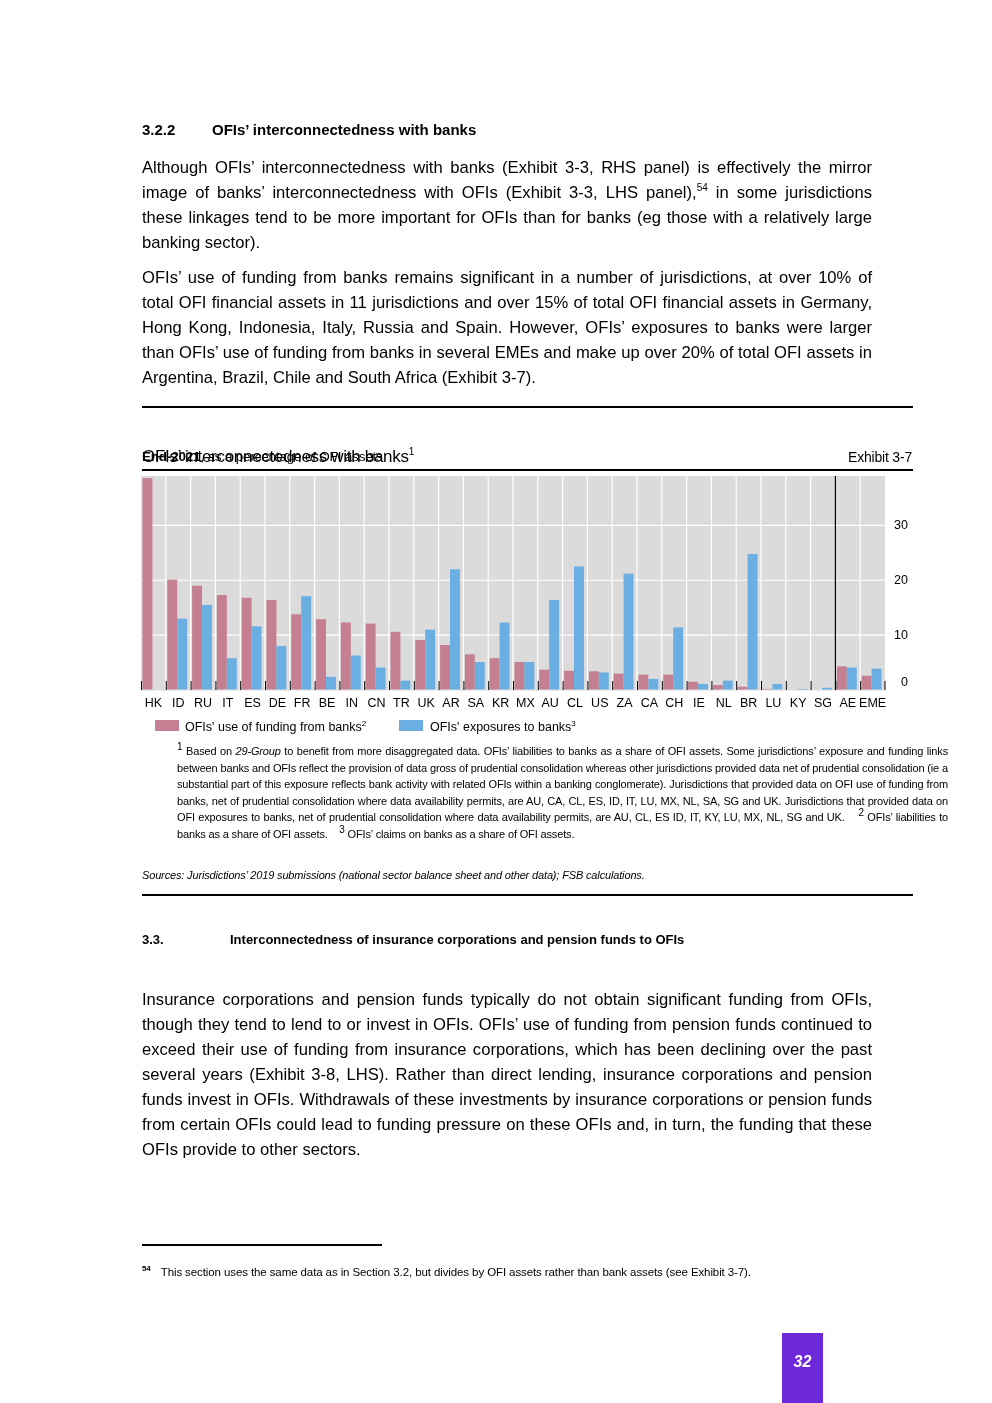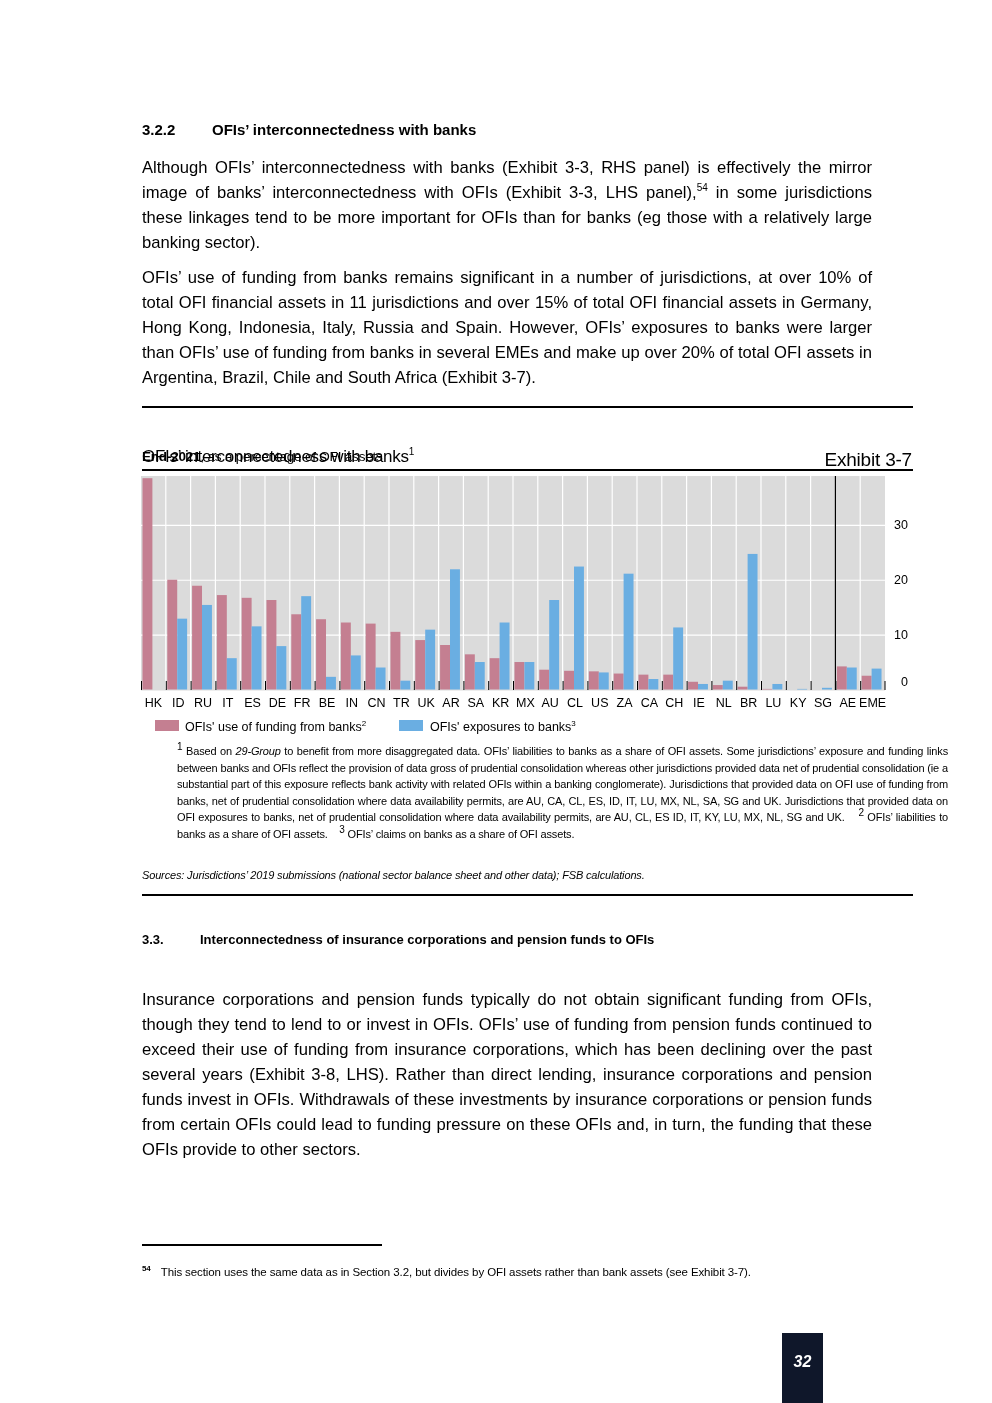--- a/index.html
+++ b/index.html
@@ -9,31 +9,31 @@
   .h3 { left: 142px; top: 121px; font-size: 15px; font-weight: bold; }
   .h3 .num { display: inline-block; width: 70px; }
   .para { left: 142px; width: 730px; font-size: 16.6px; line-height: 25px; text-align: justify; }
   .p1 { top: 155px; }
   .p2 { top: 265px; }
   .p3 { top: 987px; }
   sup { font-size: 10px; line-height: 0; }
   .rule-thick { left: 142px; width: 771px; height: 2px; background: #000; }
   .chart-title { left: 142px; top: 419px; font-size: 17px; font-family: "Liberation Sans Narrow", "Liberation Sans", sans-serif; letter-spacing: -0.3px; margin-top: 28px; }
   .chart-sub { left: 142px; top: 449px; font-size: 13.5px; letter-spacing: -0.2px; }
-  .chart-exh { right: 80px; top: 449px; font-size: 19px; letter-spacing: -0.2px; }
+  .chart-exh { right: 80px; top: 449px; font-size: 14px; letter-spacing: -0.2px; }
   .notes { left: 142px; width: 771px; top: 743px; font-size: 11px; line-height: 16.6px; text-align: justify; letter-spacing: -0.15px; margin-left: 35px; }
   .notes i { font-style: italic; }
   .sources { left: 142px; top: 869px; font-size: 11px; letter-spacing: -0.15px; font-style: italic; }
   .h2 { left: 142px; top: 927px; width: 730px; font-size: 13px; font-weight: bold; line-height: 25px; }
   .h2 .num { position: absolute; left: 0; }
-  .h2 .txt { display: block; margin-left: 58px; }
+  .h2 .txt { display: block; margin-left: 88px; }
   .fn-rule { left: 142px; top: 1244px; width: 240px; height: 2px; background: #000; }
   .fn { left: 142px; top: 1266px; font-size: 11.5px; letter-spacing: -0.1px; }
   .fn sup { font-size: 8px; font-weight: bold; margin-right: 10px; }
-  .pagebox { left: 782px; top: 1333px; width: 41px; height: 70px; background: #0f172a; color: #fff;
+  .pagebox { left: 782px; top: 1333px; width: 41px; height: 70px; background: #6d28d9; color: #fff;
              font-size: 16px; font-weight: bold; font-style: italic; text-align: center; line-height: 58px; }
   svg text { font-family: "Liberation Sans", "DejaVu Sans", sans-serif; }
 </style>
 </head>
 <body>
 
 <div class="abs h3">
   <span class="num">3.2.2</span><span>OFIs’ interconnectedness with banks</span>
 </div>
 

